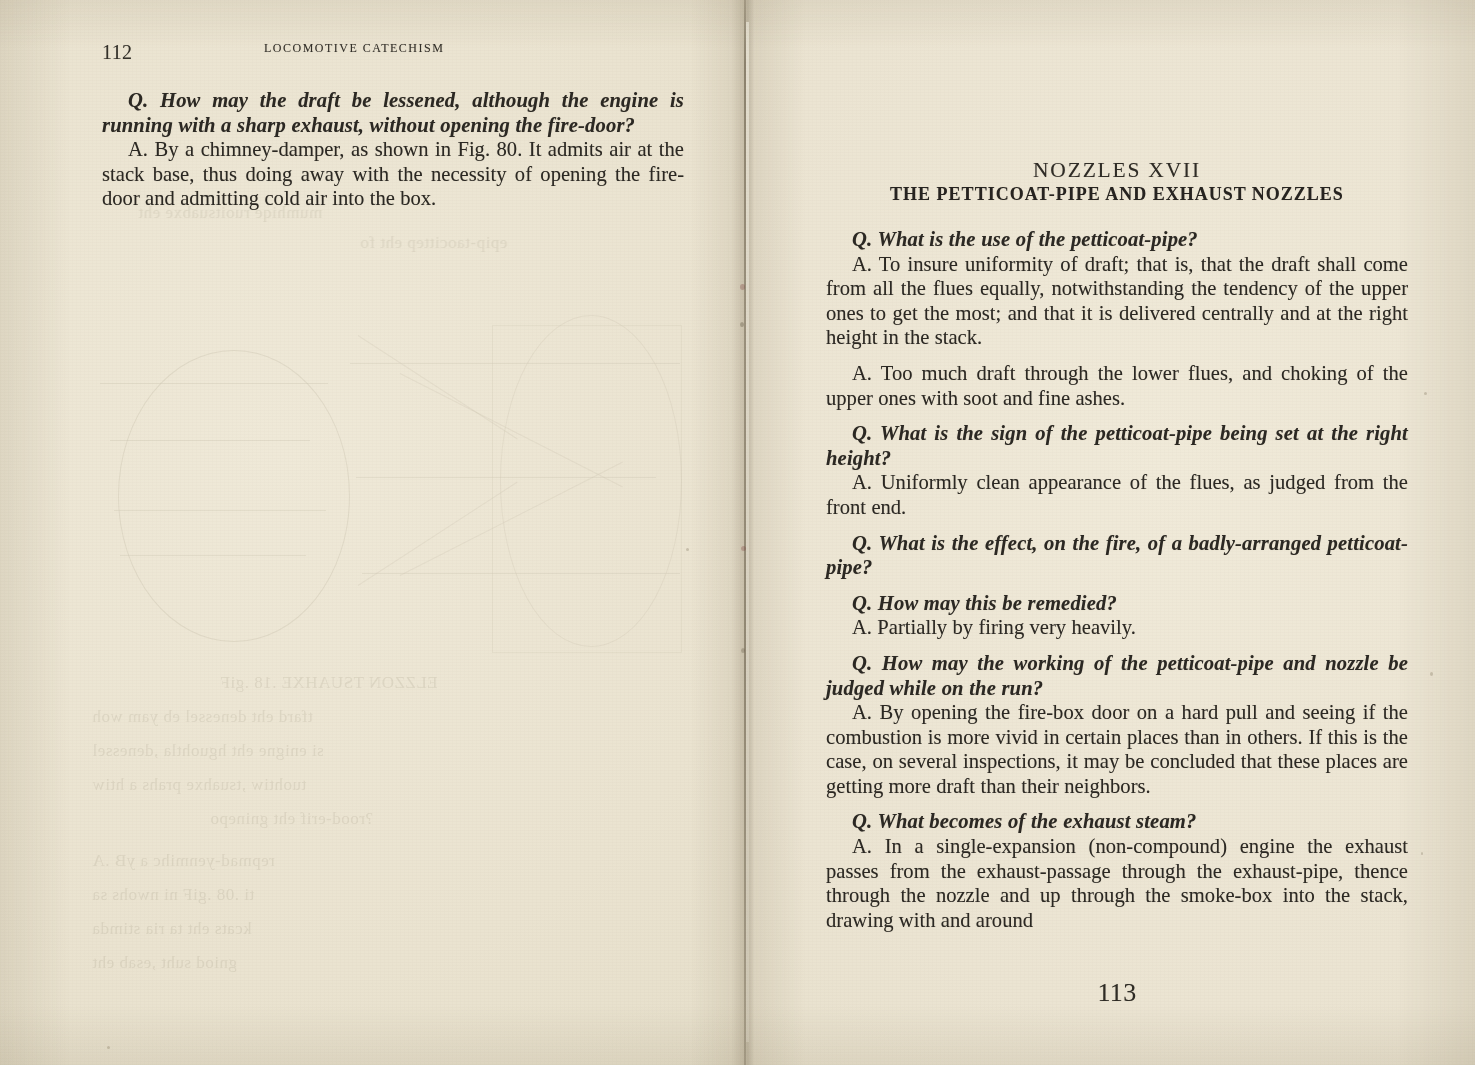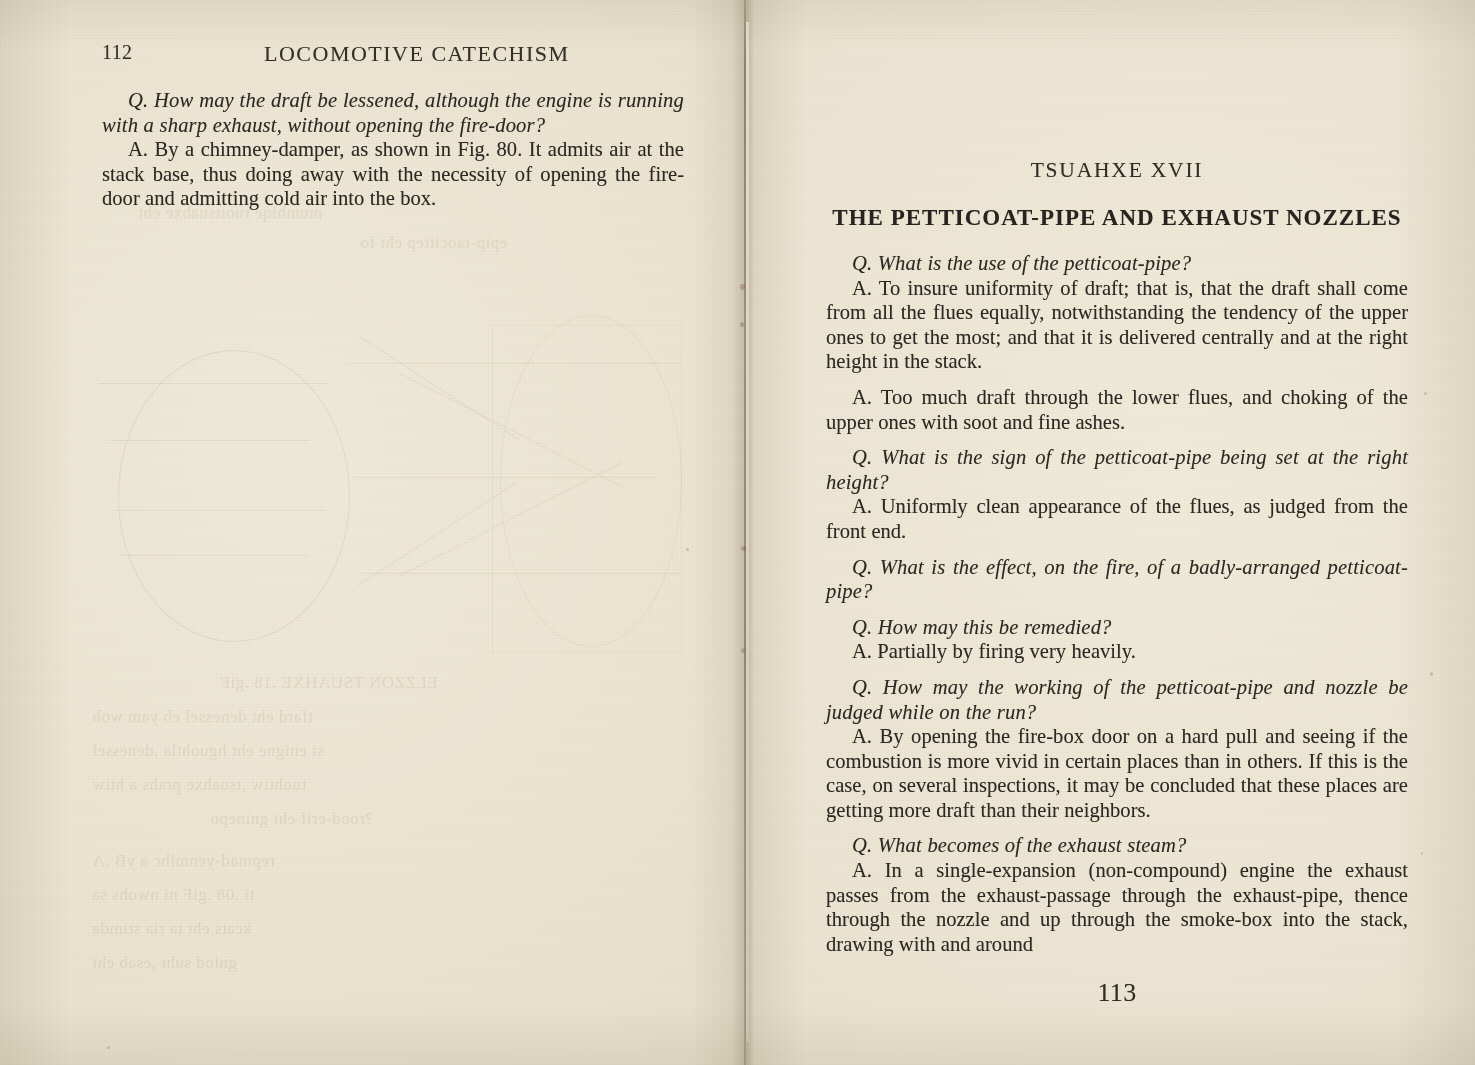--- a/index.html
+++ b/index.html
@@ -150,21 +150,21 @@
     position: absolute;
     top: 0;
     height: 821px;
   }
   #page-left  { left: 0;     width: 744px; }
   #page-right { left: 744px; width: 731px; }
 
   .running-head {
     position: absolute;
     top: 41px;
-    font-size: 22px;
+    font-size: 12px;
     letter-spacing: 1.5px;
     color: #33302a;
     white-space: nowrap;
   }
   #folio-left {
     left: 102px;
     font-size: 20px;
     letter-spacing: 0.4px;
   }
   #head-left {
@@ -176,56 +176,57 @@
     width: 582px;
     text-align: justify;
     text-align-last: left;
     font-size: 20.6px;
     line-height: 24.6px;
     color: #2b2823;
     hyphens: none;
     word-spacing: 0.2px;
   }
   #block-left  { left: 102px; top: 88px; }
-  #block-right { left: 826px; top: 227px; margin-top: 24px; }
+  #block-right { left: 826px; top: 227px; }
 
   .qa { margin: 0 0 0 0; }
   .qa + .qa { margin-top: 11px; }
 
   p.line-q, p.line-a {
     margin: 0;
     text-indent: 26px;
     text-align: justify;
     text-align-last: left;
   }
   p.line-q {
     font-style: italic;
     letter-spacing: 0.15px;
+    font-weight: bold;
   }
   p.line-a {
     font-style: normal;
   }
 
   
   #chapter-head {
     position: absolute;
     left: 826px;
     top: 158px;
     width: 582px;
     text-align: center;
   }
   #chapter-number {
     font-size: 21.5px;
     letter-spacing: 1.8px;
     color: #2f2c26;
     white-space: nowrap;
   }
   #chapter-title {
-    margin-top: 22px;
-    font-size: 23px;
+    margin-top: 1px;
+    font-size: 18px;
     font-weight: bold;
     letter-spacing: 1.0px;
     color: #262320;
     white-space: nowrap;
   }
 
   #folio-right {
     position: absolute;
     left: 826px;
     top: 978px;
@@ -299,21 +300,21 @@
       </div>
       <div class="qa" style="margin-top:0;">
         <p class="line-a">A. By a chimney-damper, as shown in Fig. 80.  It admits air at the stack base, thus doing away with the necessity of opening the fire-door and admitting cold air into the box.</p>
       </div>
     </div>
   </div>
 
   <div class="page" id="page-right"></div>
 
   <div id="chapter-head">
-    <div id="chapter-number">TSUAHXE XVII</div>
+    <div id="chapter-number">NOZZLES XVII</div>
     <div id="chapter-title">THE PETTICOAT-PIPE AND EXHAUST NOZZLES</div>
   </div>
 
   <div class="textblock" id="block-right">
     <div class="qa" style="margin-top:0;">
       <p class="line-q">Q. What is the use of the petticoat-pipe?</p>
       <p class="line-a">A. To insure uniformity of draft; that is, that the draft shall come from all the flues equally, notwithstanding the tendency of the upper ones to get the most; and that it is delivered centrally and at the right height in the stack.</p>
     </div>
     <div class="qa">
       <p class="line-a">A. Too much draft through the lower flues, and choking of the upper ones with soot and fine ashes.</p>

